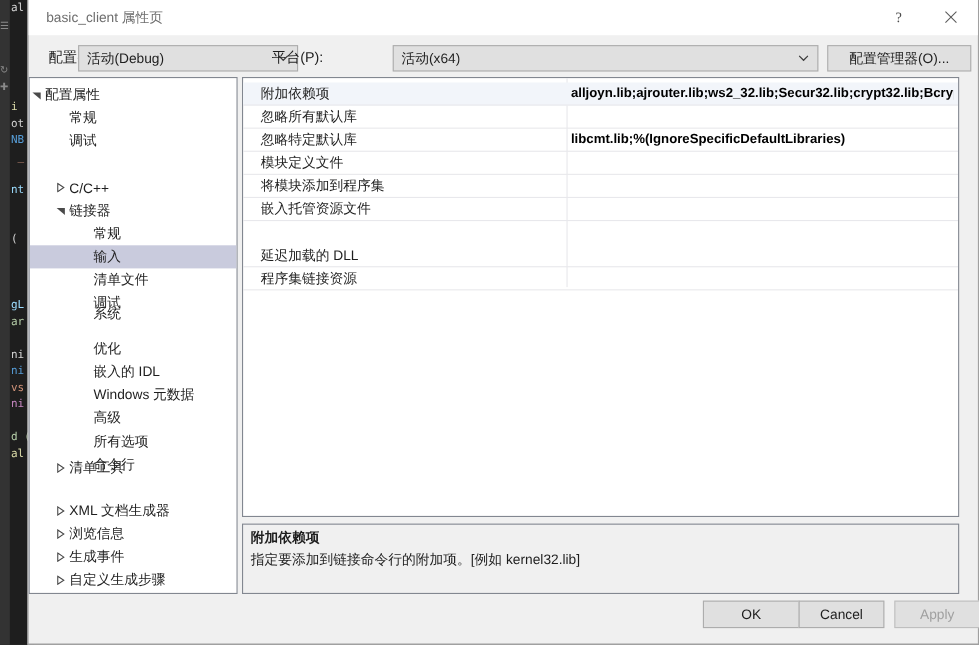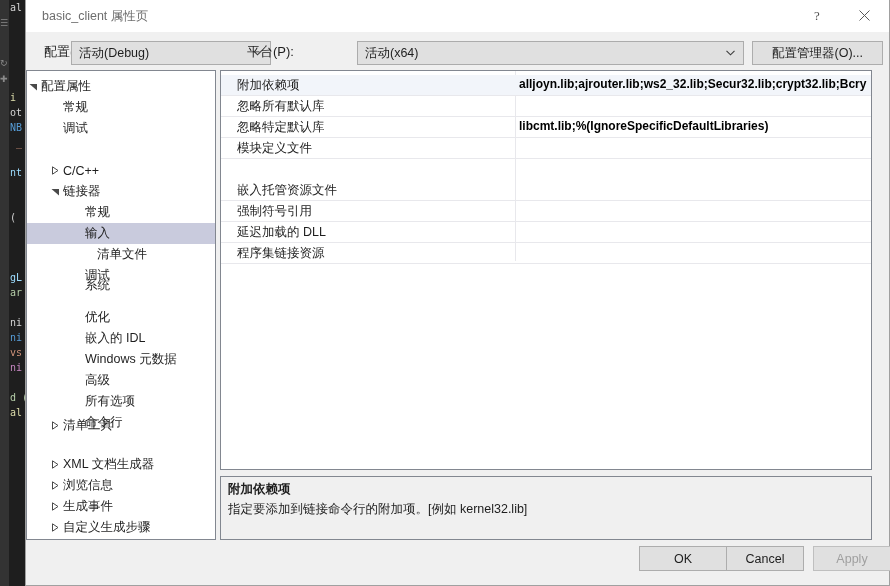--- a/index.html
+++ b/index.html
@@ -371,21 +371,21 @@
           </svg>
         </span>
         <span class="tlabel" style="left: 36px;">链接器</span>
       </div>
       <div class="tnode" style="top: 131px;">
         <span class="tlabel" style="left: 58px;">常规</span>
       </div>
       <div class="tnode sel" style="top: 152px;">
         <span class="tlabel" style="left: 58px;">输入</span>
       </div>
-      <div class="tnode" style="top: 173px; margin-left: 12px;">
+      <div class="tnode" style="top: 173px;">
         <span class="tlabel" style="left: 58px;">清单文件</span>
       </div>
       <div class="tnode" style="top: 194px;">
         <span class="tlabel" style="left: 58px;">调试</span>
       </div>
       <div class="tnode" style="top: 204px;">
         <span class="tlabel" style="left: 58px;">系统</span>
       </div>
       <div class="tnode" style="top: 236px;">
         <span class="tlabel" style="left: 58px;">优化</span>
@@ -461,26 +461,26 @@
         <div class="gval"></div>
       </div>
       <div class="grow" style="top: 46px; text-decoration: underline;">
         <div class="gname">忽略特定默认库</div>
         <div class="gval">libcmt.lib;%(IgnoreSpecificDefaultLibraries)</div>
       </div>
       <div class="grow" style="top: 67px;">
         <div class="gname">模块定义文件</div>
         <div class="gval"></div>
       </div>
+      <div class="grow" style="top: 88px;">
+        <div class="gname">将模块添加到程序集</div>
+        <div class="gval"></div>
+      </div>
       <div class="grow" style="top: 109px;">
         <div class="gname">嵌入托管资源文件</div>
-        <div class="gval"></div>
-      </div>
-      <div class="grow" style="top: 130px;">
-        <div class="gname">强制符号引用</div>
         <div class="gval"></div>
       </div>
       <div class="grow" style="top: 151px; padding-left: 48px;">
         <div class="gname">延迟加载的 DLL</div>
         <div class="gval"></div>
       </div>
       <div class="grow" style="top: 172px;">
         <div class="gname">程序集链接资源</div>
         <div class="gval"></div>
       </div>

